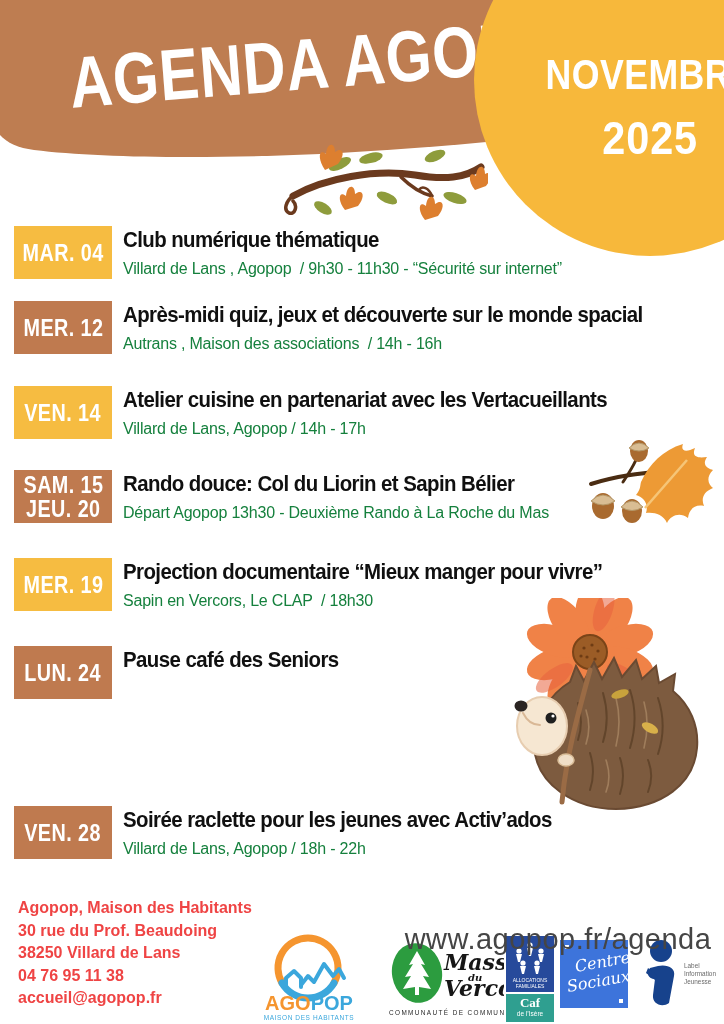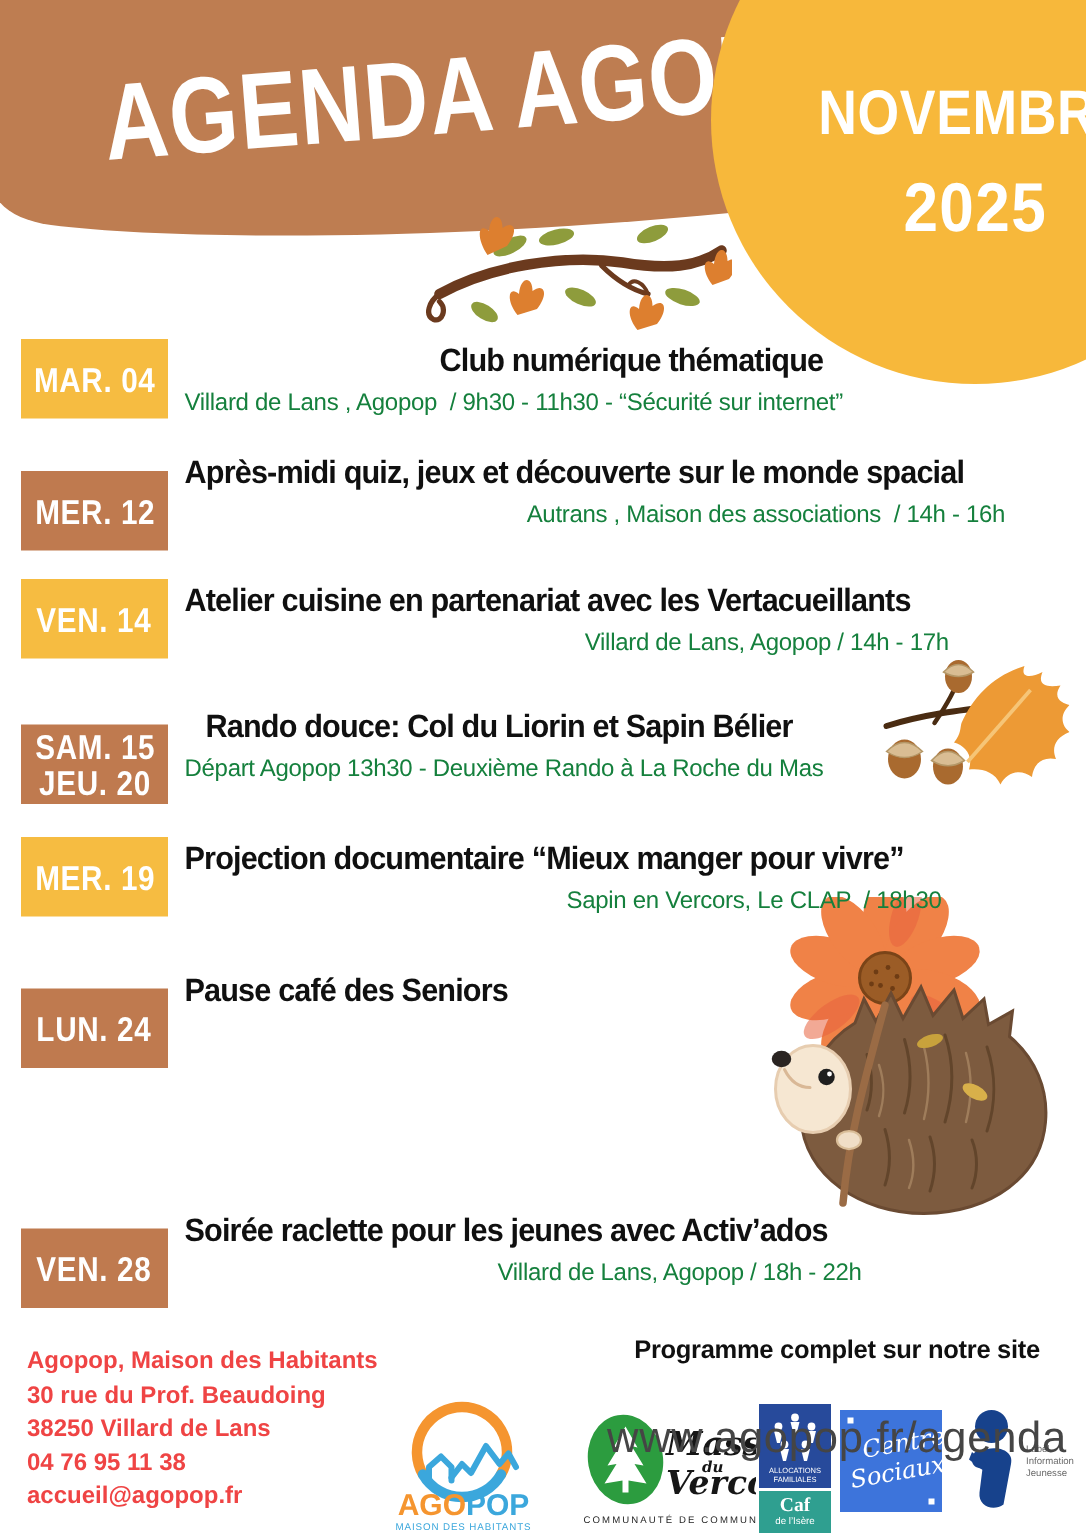--- a/index.html
+++ b/index.html
@@ -34,26 +34,26 @@
   .events-list { position:absolute; left:0; top:0; width:724px; height:932px; z-index:5; }
   .event-row { position:absolute; left:14px; display:flex; align-items:flex-start; gap:11px; }
   .row-1{top:226px} .row-2{top:301px} .row-3{top:386px} .row-4{top:470px}
   .row-5{top:558px} .row-6{top:646px} .row-7{top:724px} .row-8{top:806px}
   .date-badge {
     min-width:98px; max-width:98px; min-height:53px;
     display:flex; flex-direction:column; justify-content:center; align-items:center;
     padding:2px 0;
   }
   .badge-yellow { background:#F6BC41; }
-  .badge-brown  { background:#BF7A4F;margin-top:13px; }
+  .badge-brown  { background:#BF7A4F; }
   .date-line {
     color:#fff; font-weight:bold; font-size:23px; line-height:24px;
     letter-spacing:0.5px; white-space:nowrap; transform:scaleX(0.86);
   }
-  .event-content { padding-top:1px;text-align:right; }
+  .event-content { padding-top:1px; }
   .event-title {
     display:inline-block; color:#101010; font-weight:bold; font-size:21.5px;
     line-height:27px; letter-spacing:-0.6px; white-space:nowrap;
     transform:scaleX(0.95); transform-origin:left center;
   }
   .event-details {
     color:#15803d; font-size:16px; line-height:21px; margin-top:4px;
     letter-spacing:-0.2px; white-space:pre;
   }
   .deco { position:absolute; z-index:4; }
@@ -285,21 +285,20 @@
       <path d="M30,57 L30,48 L38,41 L45,48 L45,57"></path>
       <path d="M45,55 L52,46 L58,52 L68,34 L77,46 L83,39 L88,48"></path>
     </g>
     <text x="53" y="80" text-anchor="middle" font-family="Liberation Sans, sans-serif" font-weight="bold" font-size="20">
       <tspan fill="#F5952F">AGO</tspan><tspan fill="#3BA7DC">POP</tspan>
     </text>
     <text x="53" y="90" text-anchor="middle" font-family="Liberation Sans, sans-serif" font-size="6.5" letter-spacing="0.6" fill="#3BA7DC">MAISON DES HABITANTS</text>
   </svg>
 
   <div class="footer-right">
-    <div class="program-label">Programme complet sur notre site</div>
     <div class="website-url">www.agopop.fr/agenda</div>
   </div>
 
   <svg class="p-massif" width="116" height="82" viewBox="0 0 116 82" aria-hidden="true">
     <ellipse cx="29" cy="33" rx="25" ry="30" fill="#2C9C3F" transform="rotate(-10 29 33)"></ellipse>
     <path fill="#ffffff" d="M29,11 L37,25 L33,24 L41,37 L35,36 L43,49 L31,47 L31,55 L27,55 L27,47 L15,49 L23,36 L17,37 L25,24 L21,25 Z"></path>
     <g font-family="DejaVu Serif, serif" font-style="italic" font-weight="bold" fill="#161616">
       <text x="56" y="30" font-size="22">Massif</text>
       <text x="80" y="41" font-size="10">du</text>
       <text x="56" y="56" font-size="22">Vercors</text>

